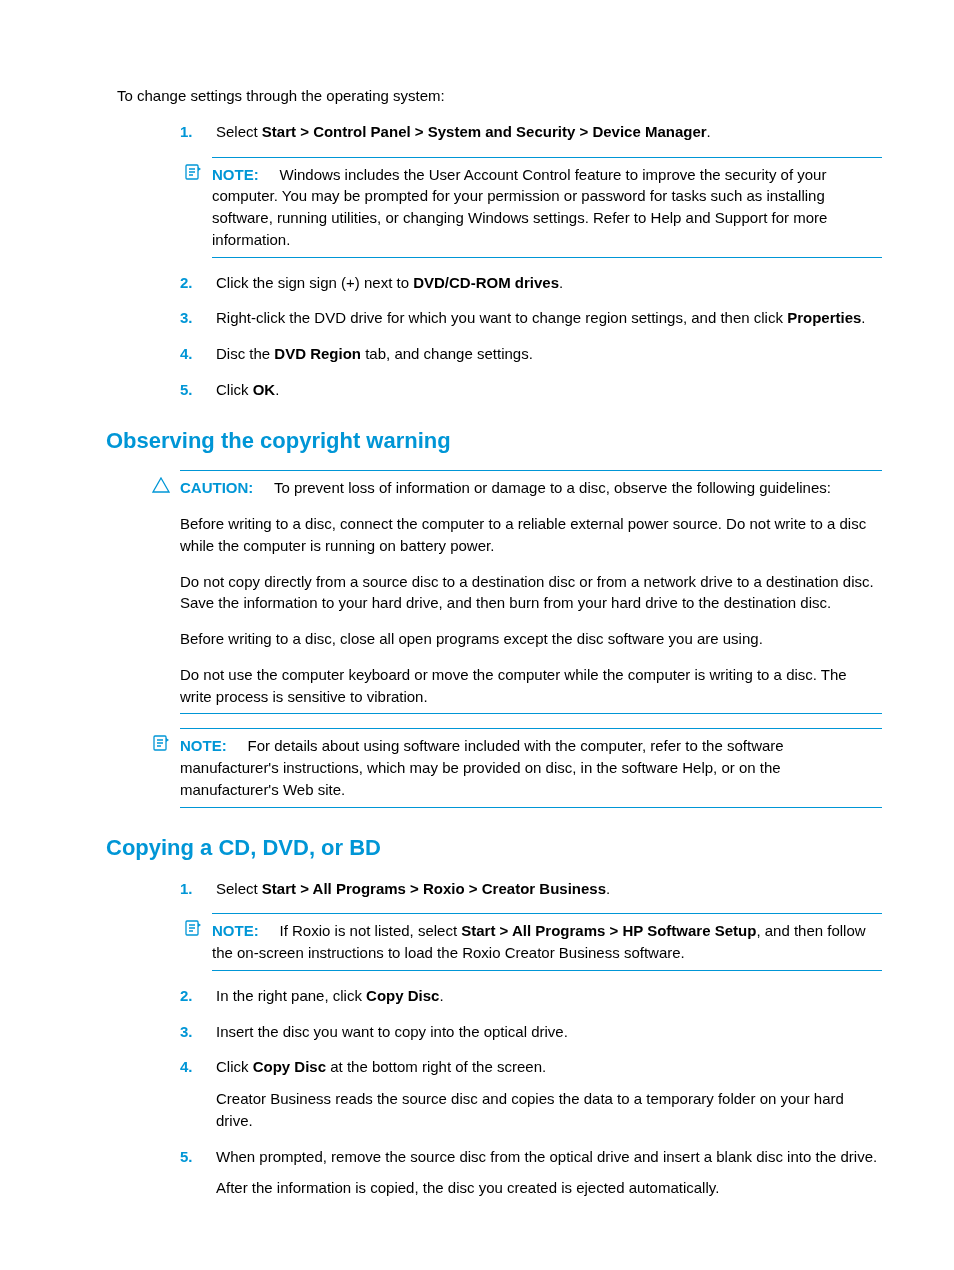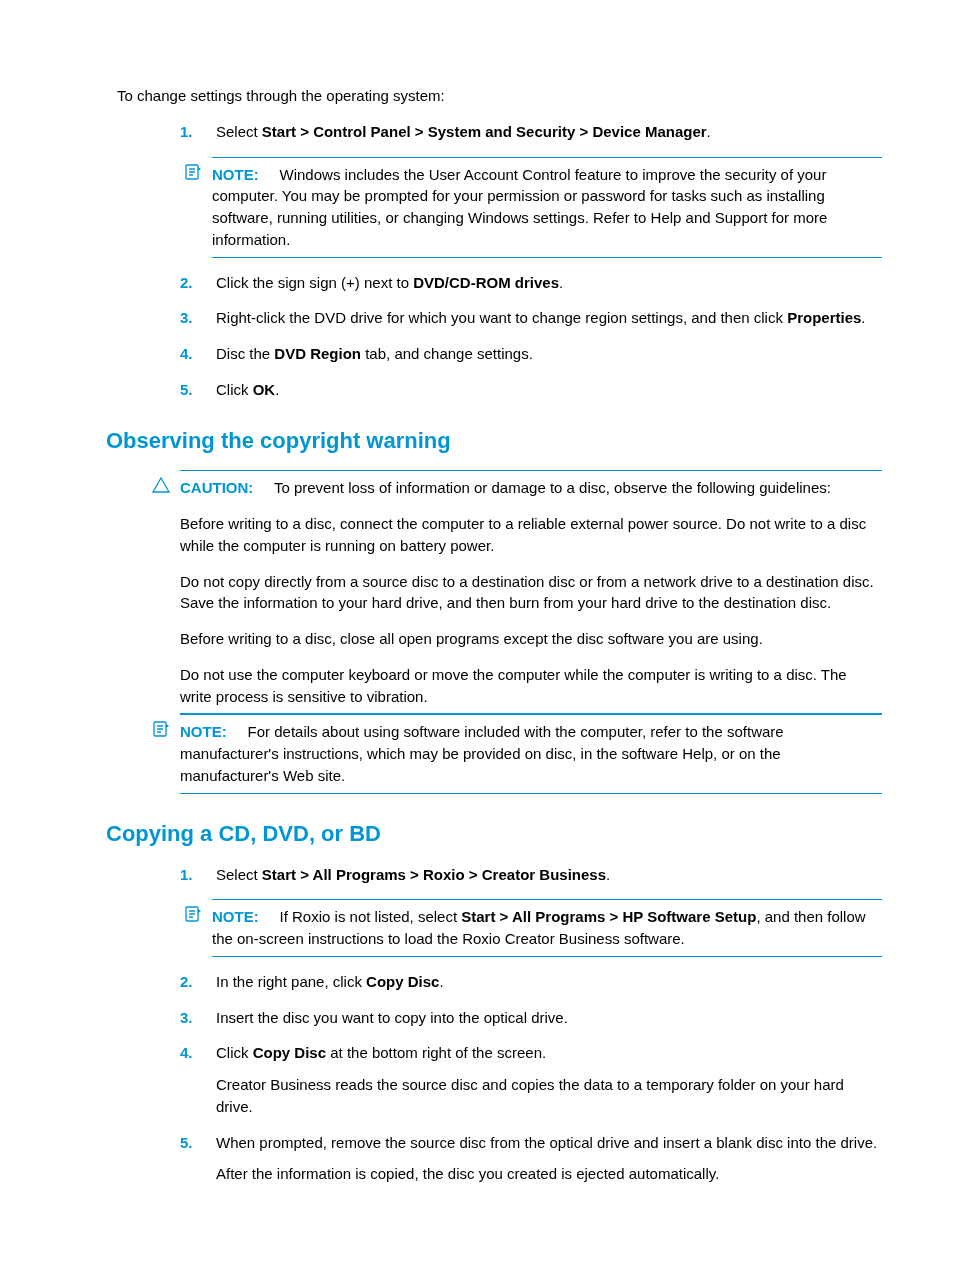--- a/index.html
+++ b/index.html
@@ -29,21 +29,21 @@
   .callout {
     margin-left: 140px;
     margin-bottom: 14px;
     border-top: 1px solid #0096d6;
     border-bottom: 1px solid #0096d6;
     padding: 6px 0;
     position: relative;
   }
   .callout-outer {
     margin-left: 108px;
-    margin-bottom: 0;
+    margin-bottom: 14px;
     border-top: 1px solid #0096d6;
     border-bottom: 1px solid #0096d6;
     padding: 6px 0;
     position: relative;
   }
   .callout-icon {
     position: absolute;
     left: -28px;
     top: 6px;
     width: 18px;

